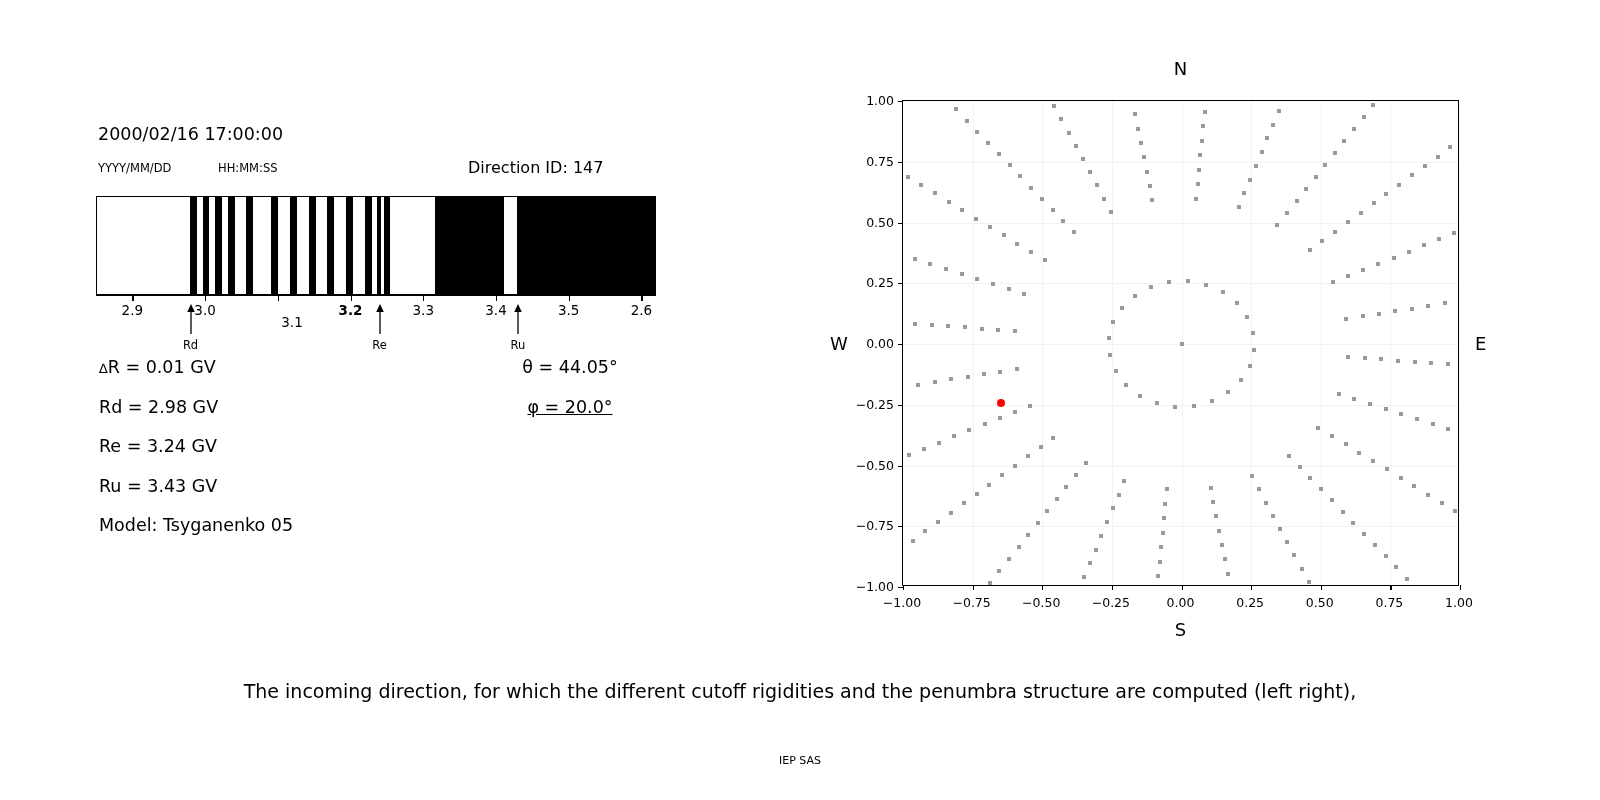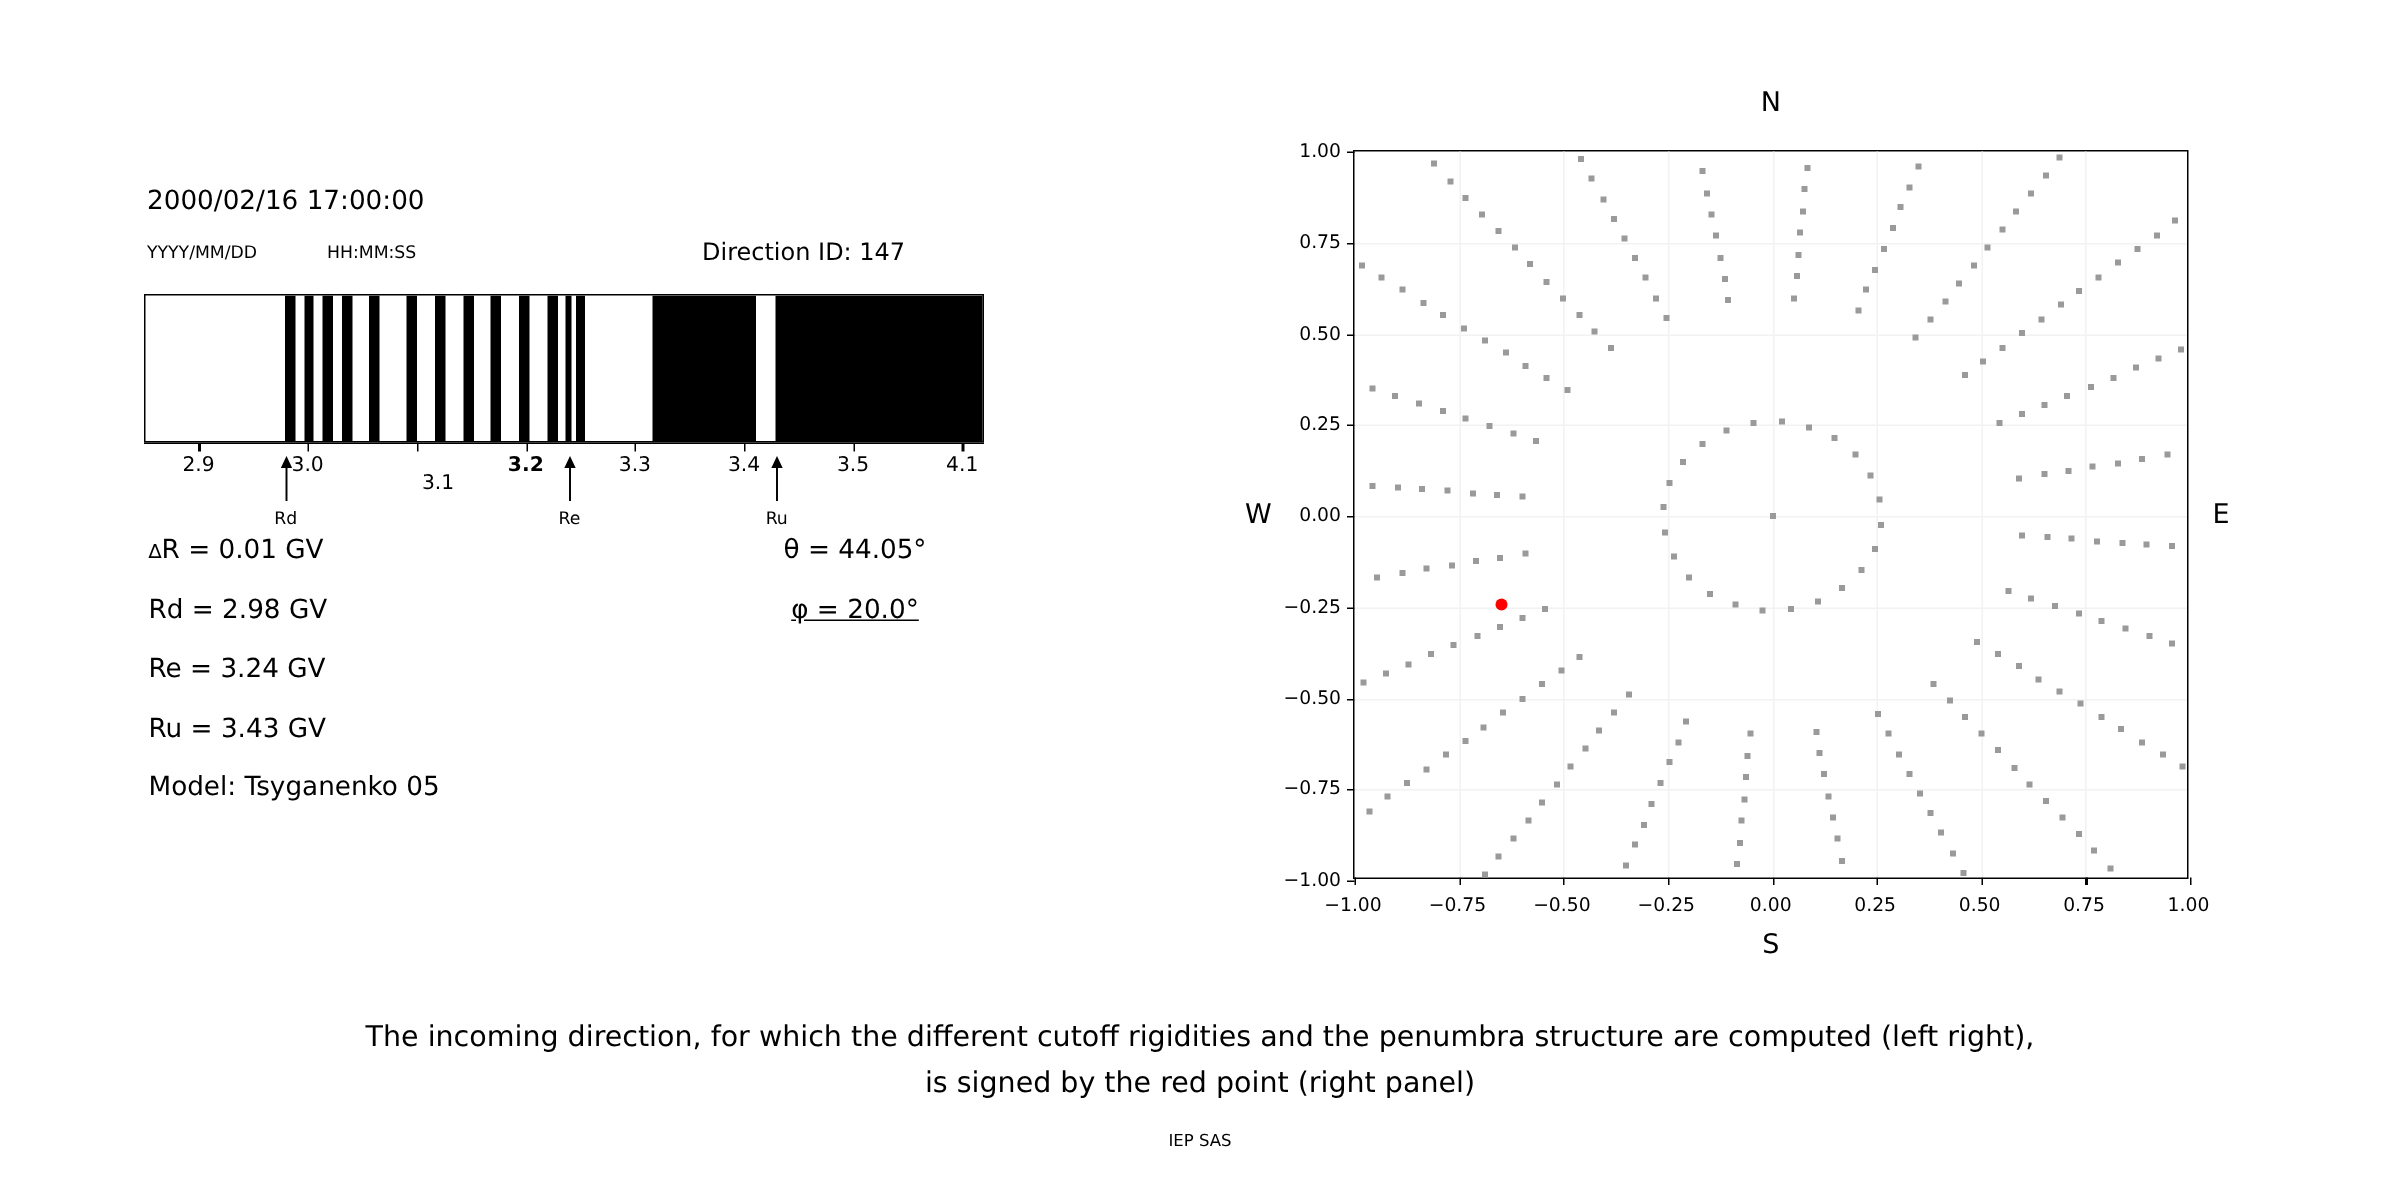--- a/index.html
+++ b/index.html
@@ -104,21 +104,21 @@
       <div class="pen-ticklabel" style="left: 196px; margin-top: 12px;">3.1</div>
       <div class="pen-tick" style="left: 254.545px;"></div>
       <div class="pen-ticklabel" style="left: 254.545px; font-weight: bold;">3.2</div>
       <div class="pen-tick" style="left: 327.273px;"></div>
       <div class="pen-ticklabel" style="left: 327.273px;">3.3</div>
       <div class="pen-tick" style="left: 400px;"></div>
       <div class="pen-ticklabel" style="left: 400px;">3.4</div>
       <div class="pen-tick" style="left: 472.727px;"></div>
       <div class="pen-ticklabel" style="left: 472.727px;">3.5</div>
       <div class="pen-tick" style="left: 545.455px;"></div>
-      <div class="pen-ticklabel" style="left: 545.455px;">4.1</div>
+      <div class="pen-ticklabel" style="left: 545.455px;">2.6</div>
       <div class="pen-arrow" style="left: 94.5455px; top: 8px;"><svg width="14" height="30" viewBox="0 0 14 30">
           <line x1="7" y1="30" x2="7" y2="5" stroke="#000" stroke-width="1.3"></line>
           <polygon points="7,0 3.2,8 10.8,8" fill="#000"></polygon>
         </svg></div>
       <div class="pen-arrow-label" style="left: 94.5455px; top: 42px;">Rd</div>
       <div class="pen-arrow" style="left: 283.636px; top: 8px;"><svg width="14" height="30" viewBox="0 0 14 30">
           <line x1="7" y1="30" x2="7" y2="5" stroke="#000" stroke-width="1.3"></line>
           <polygon points="7,0 3.2,8 10.8,8" fill="#000"></polygon>
         </svg></div>
       <div class="pen-arrow-label" style="left: 283.636px; top: 42px;">Re</div>
@@ -437,15 +437,14 @@
     <div class="xtick-label" style="left: 350.875px; top: 595px;">−0.25</div>
     <div class="xtick-label" style="left: 420.5px; top: 595px;">0.00</div>
     <div class="xtick-label" style="left: 490.125px; top: 595px;">0.25</div>
     <div class="xtick-label" style="left: 559.75px; top: 595px;">0.50</div>
     <div class="xtick-label" style="left: 629.375px; top: 595px;">0.75</div>
     <div class="xtick-label" style="left: 699px; top: 595px;">1.00</div>
   </div>
 
 <div id="caption">
   <div>The incoming direction, for which the different cutoff rigidities and the penumbra structure are computed (left right),</div>
-  <div>is signed by the red point (right panel)</div>
 </div>
 <div id="footer">IEP SAS</div>
 
 </body></html>

